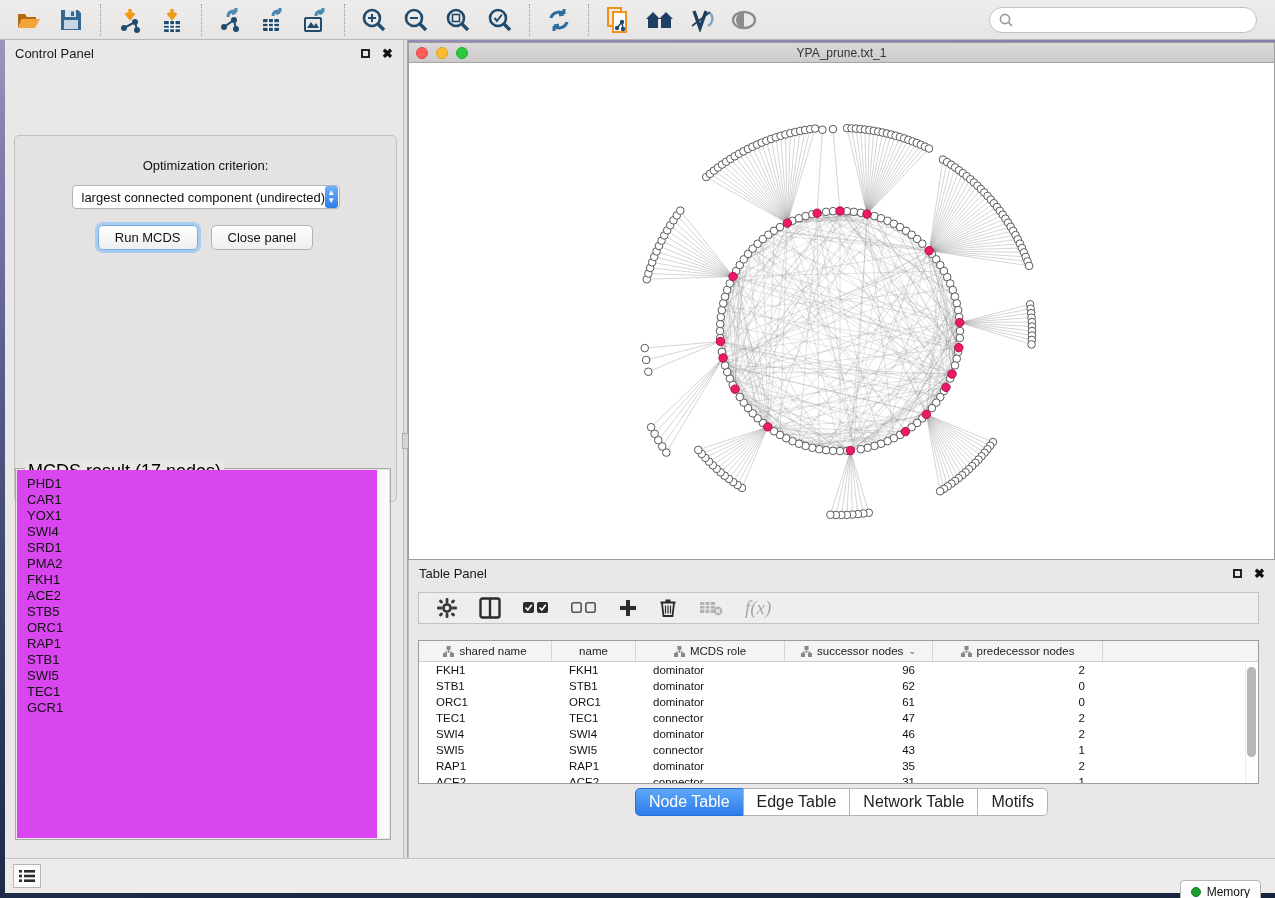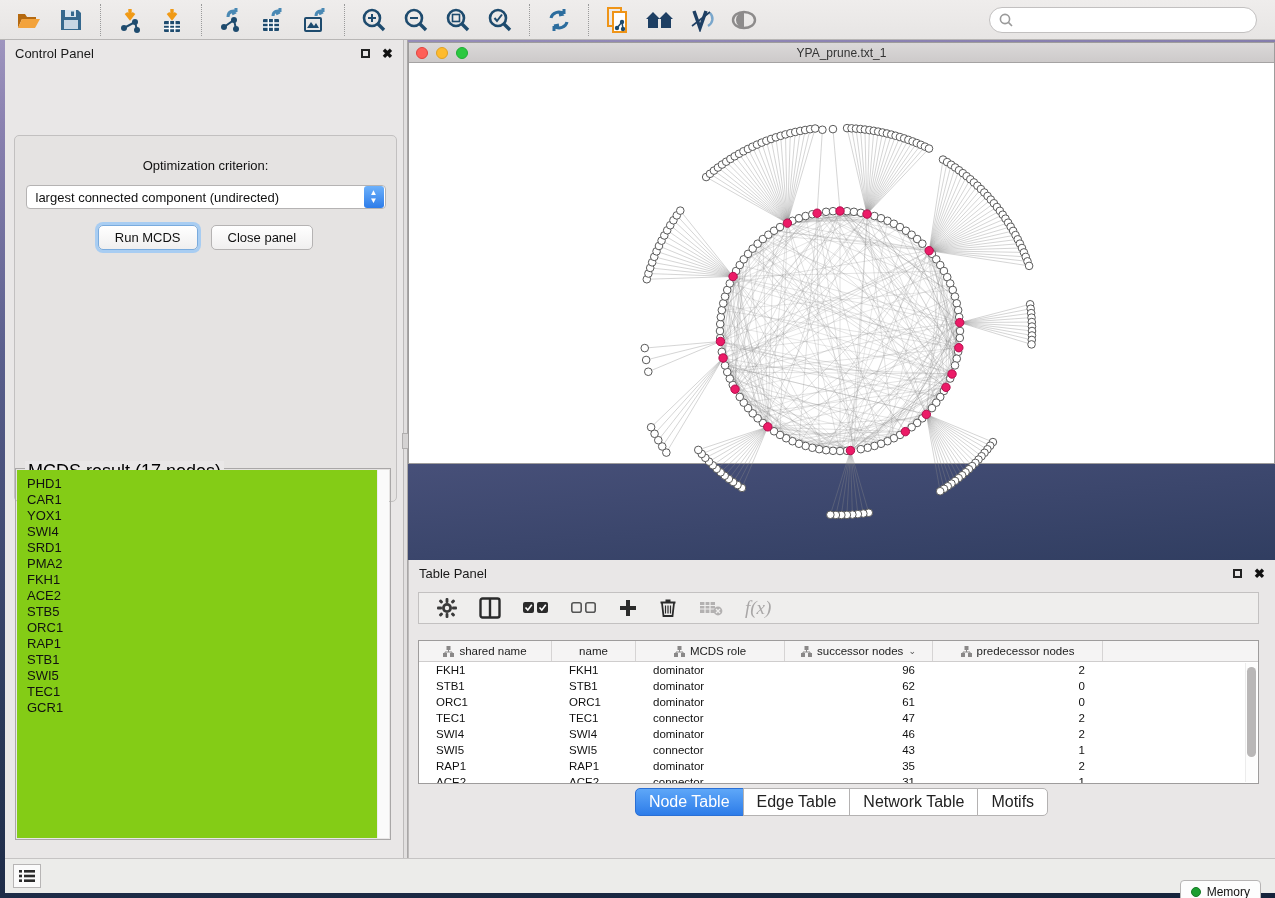--- a/index.html
+++ b/index.html
@@ -30,50 +30,50 @@
   .close-icon { font-size:13px; font-weight:bold; color:#111; line-height:1; }
   .cp-tabs { display:flex; justify-content:center; margin-top:6px; position:relative; z-index:2; }
   .cp-tab { font-size:13px; padding:4px 13px; background:#fdfdfd; border:1px solid #b9b7b7;
     color:#222; margin-left:-1px; }
   .cp-tab:first-child { border-radius:5px 0 0 5px; }
   .cp-tab.selected { background:linear-gradient(#6aaef9,#2d7ce9); color:#fff;
     border-color:#2a6fd4; border-radius:5px; }
   .cp-content { position:absolute; left:9px; right:6px; top:95px; height:367px;
     background:#e5e3e2; border:1px solid #c2c0c0; border-radius:5px; }
   .opt-label { text-align:center; font-size:13px; margin-top:22px; color:#111; }
-  .combo { width:360px; height:24px; margin:12px auto 0; background:#fff;
+  .combo { width:268px; height:24px; margin:12px auto 0; background:#fff;
     border:1px solid #b5b3b3; border-radius:4px; display:flex; align-items:center; }
   .combo-text { flex:1; font-size:13px; padding-left:9px; color:#111; white-space:nowrap; }
   .combo-stepper { width:20px; height:22px; border-radius:3px;
     background:linear-gradient(#6db1fb,#2d7ce9); color:#fff; font-size:8px; line-height:1;
     display:flex; flex-direction:column; align-items:center; justify-content:center; margin-right:1px; }
   .btn-row { display:flex; justify-content:center; gap:13px; margin-top:16px; }
   .push-btn { font-size:13px; color:#111; background:linear-gradient(#ffffff,#f0efef);
     border:1px solid #b5b3b3; border-radius:5px; padding:4px 16px; }
   .push-btn.focused { box-shadow:0 0 0 3px #a8cdf2; border-color:#7aabdd; }
 
   .groupbox { position:absolute; left:10px; right:12px; top:428px; height:372px;
     border:1px solid #a9a7a7; }
   .groupbox-title { position:absolute; left:9px; top:-8px; background:#e9e7e7;
     font-size:18px; padding:0 3px; color:#000000; }
-  .listbox { position:absolute; left:1px; right:1px; top:1px; bottom:1px; background:#84cc16;
+  .listbox { position:absolute; left:1px; right:1px; top:1px; bottom:1px; background:#d946ef;
     overflow:hidden; }
   .listbox-inner { padding:6px 0 0 10px; }
   .list-item { font-size:13px; line-height:16px; color:#111; }
   .list-track { position:absolute; right:0; top:0; width:12px; bottom:0; background:#fafafa;
     border-left:1px solid #eee; }
 
   
   .v-splitter { position:absolute; left:403px; top:40px; width:5px; bottom:40px;
     background:#e2e0e0; border-left:1px solid #bdbbbb; border-right:1px solid #a9a7a7; }
   .v-splitter .handle { position:absolute; left:-2px; top:393px; width:8px; height:16px;
     background:#d5d3d3; border:1px solid #b0aeae; }
 
   
-  .net-window { position:absolute; left:408px; top:42px; right:0; height:422px;
+  .net-window { position:absolute; left:408px; top:42px; right:0; height:518px;
     background:#fff; border:1px solid #9e9c9c; }
   .net-titlebar { height:20px; background:linear-gradient(#dbd9d9,#cdcaca);
     border-bottom:1px solid #a5a3a3; display:flex; align-items:center; position:relative; }
   .traffic { display:flex; gap:8px; padding-left:7px; }
   .light { width:12px; height:12px; border-radius:50%; }
   .light.red { background:#ff5f58; border:1px solid #e0443e; }
   .light.yellow { background:#febb2e; border:1px solid #dfa123; }
   .light.green { background:#2bc840; border:1px solid #1fad34; }
   .net-title { position:absolute; left:0; right:0; text-align:center; font-size:12px; color:#333; }
   .net-canvas { position:absolute; left:0; top:20px; right:0; bottom:0; background:#fff; }

